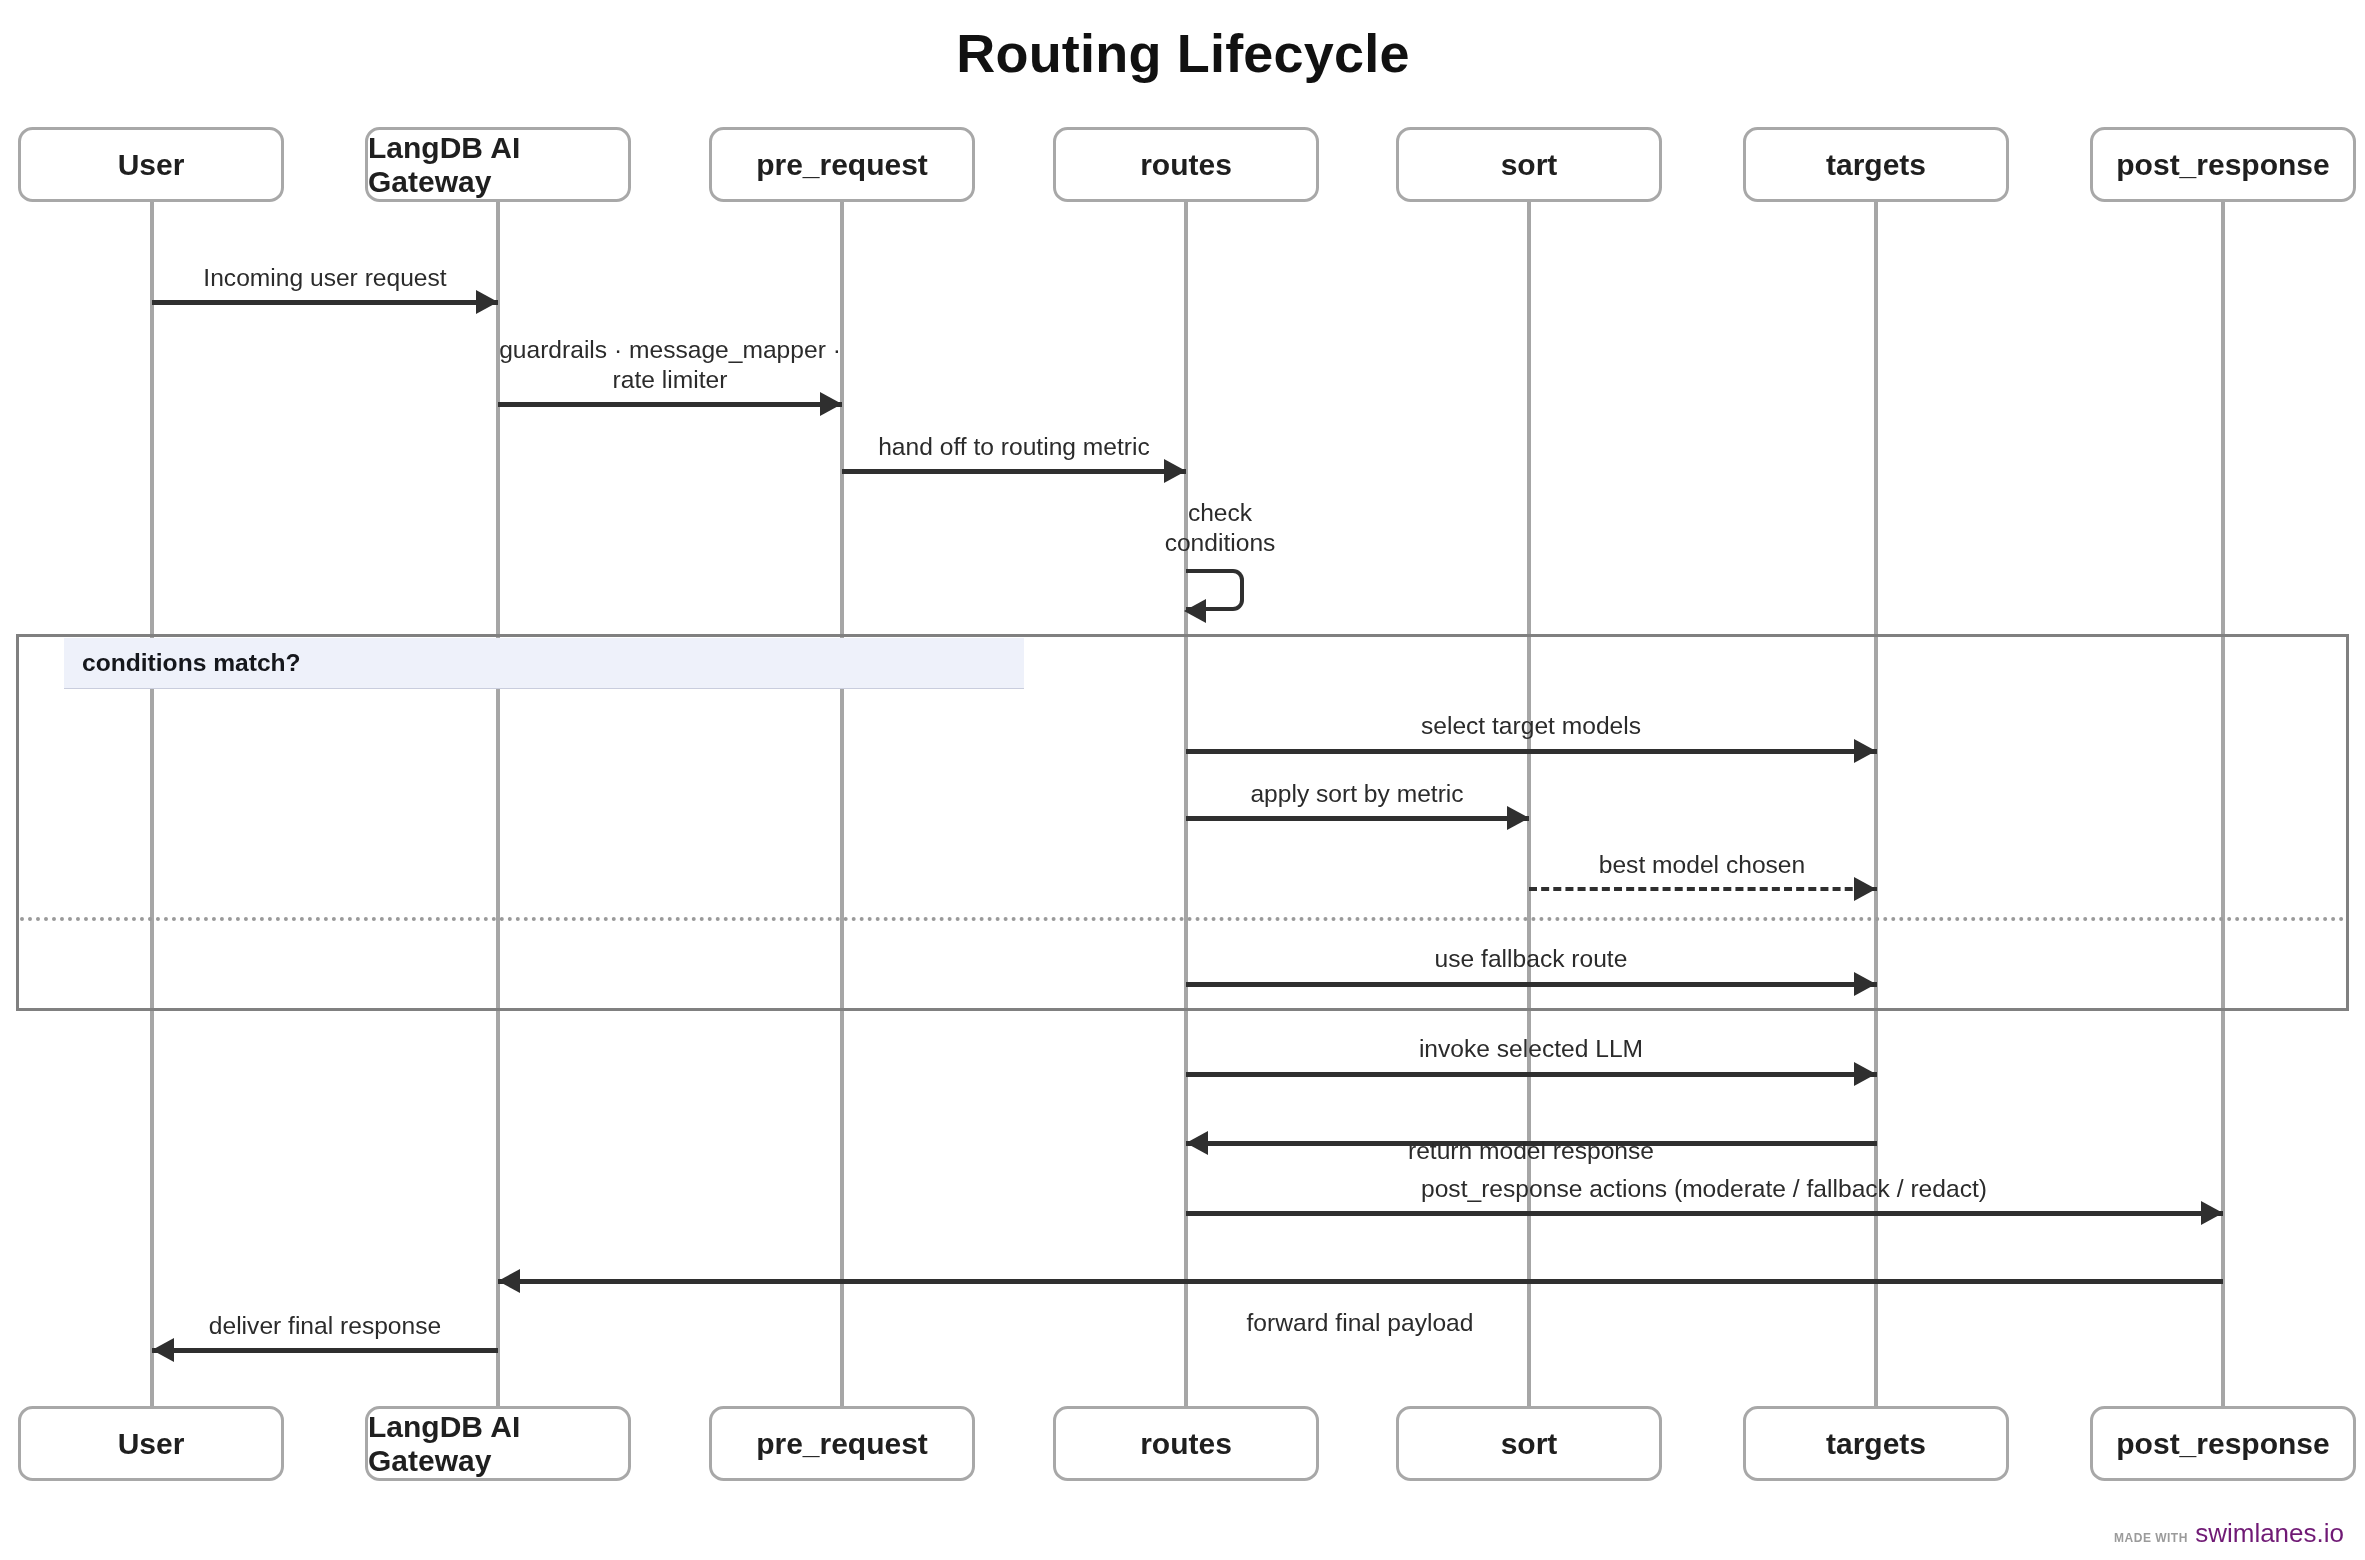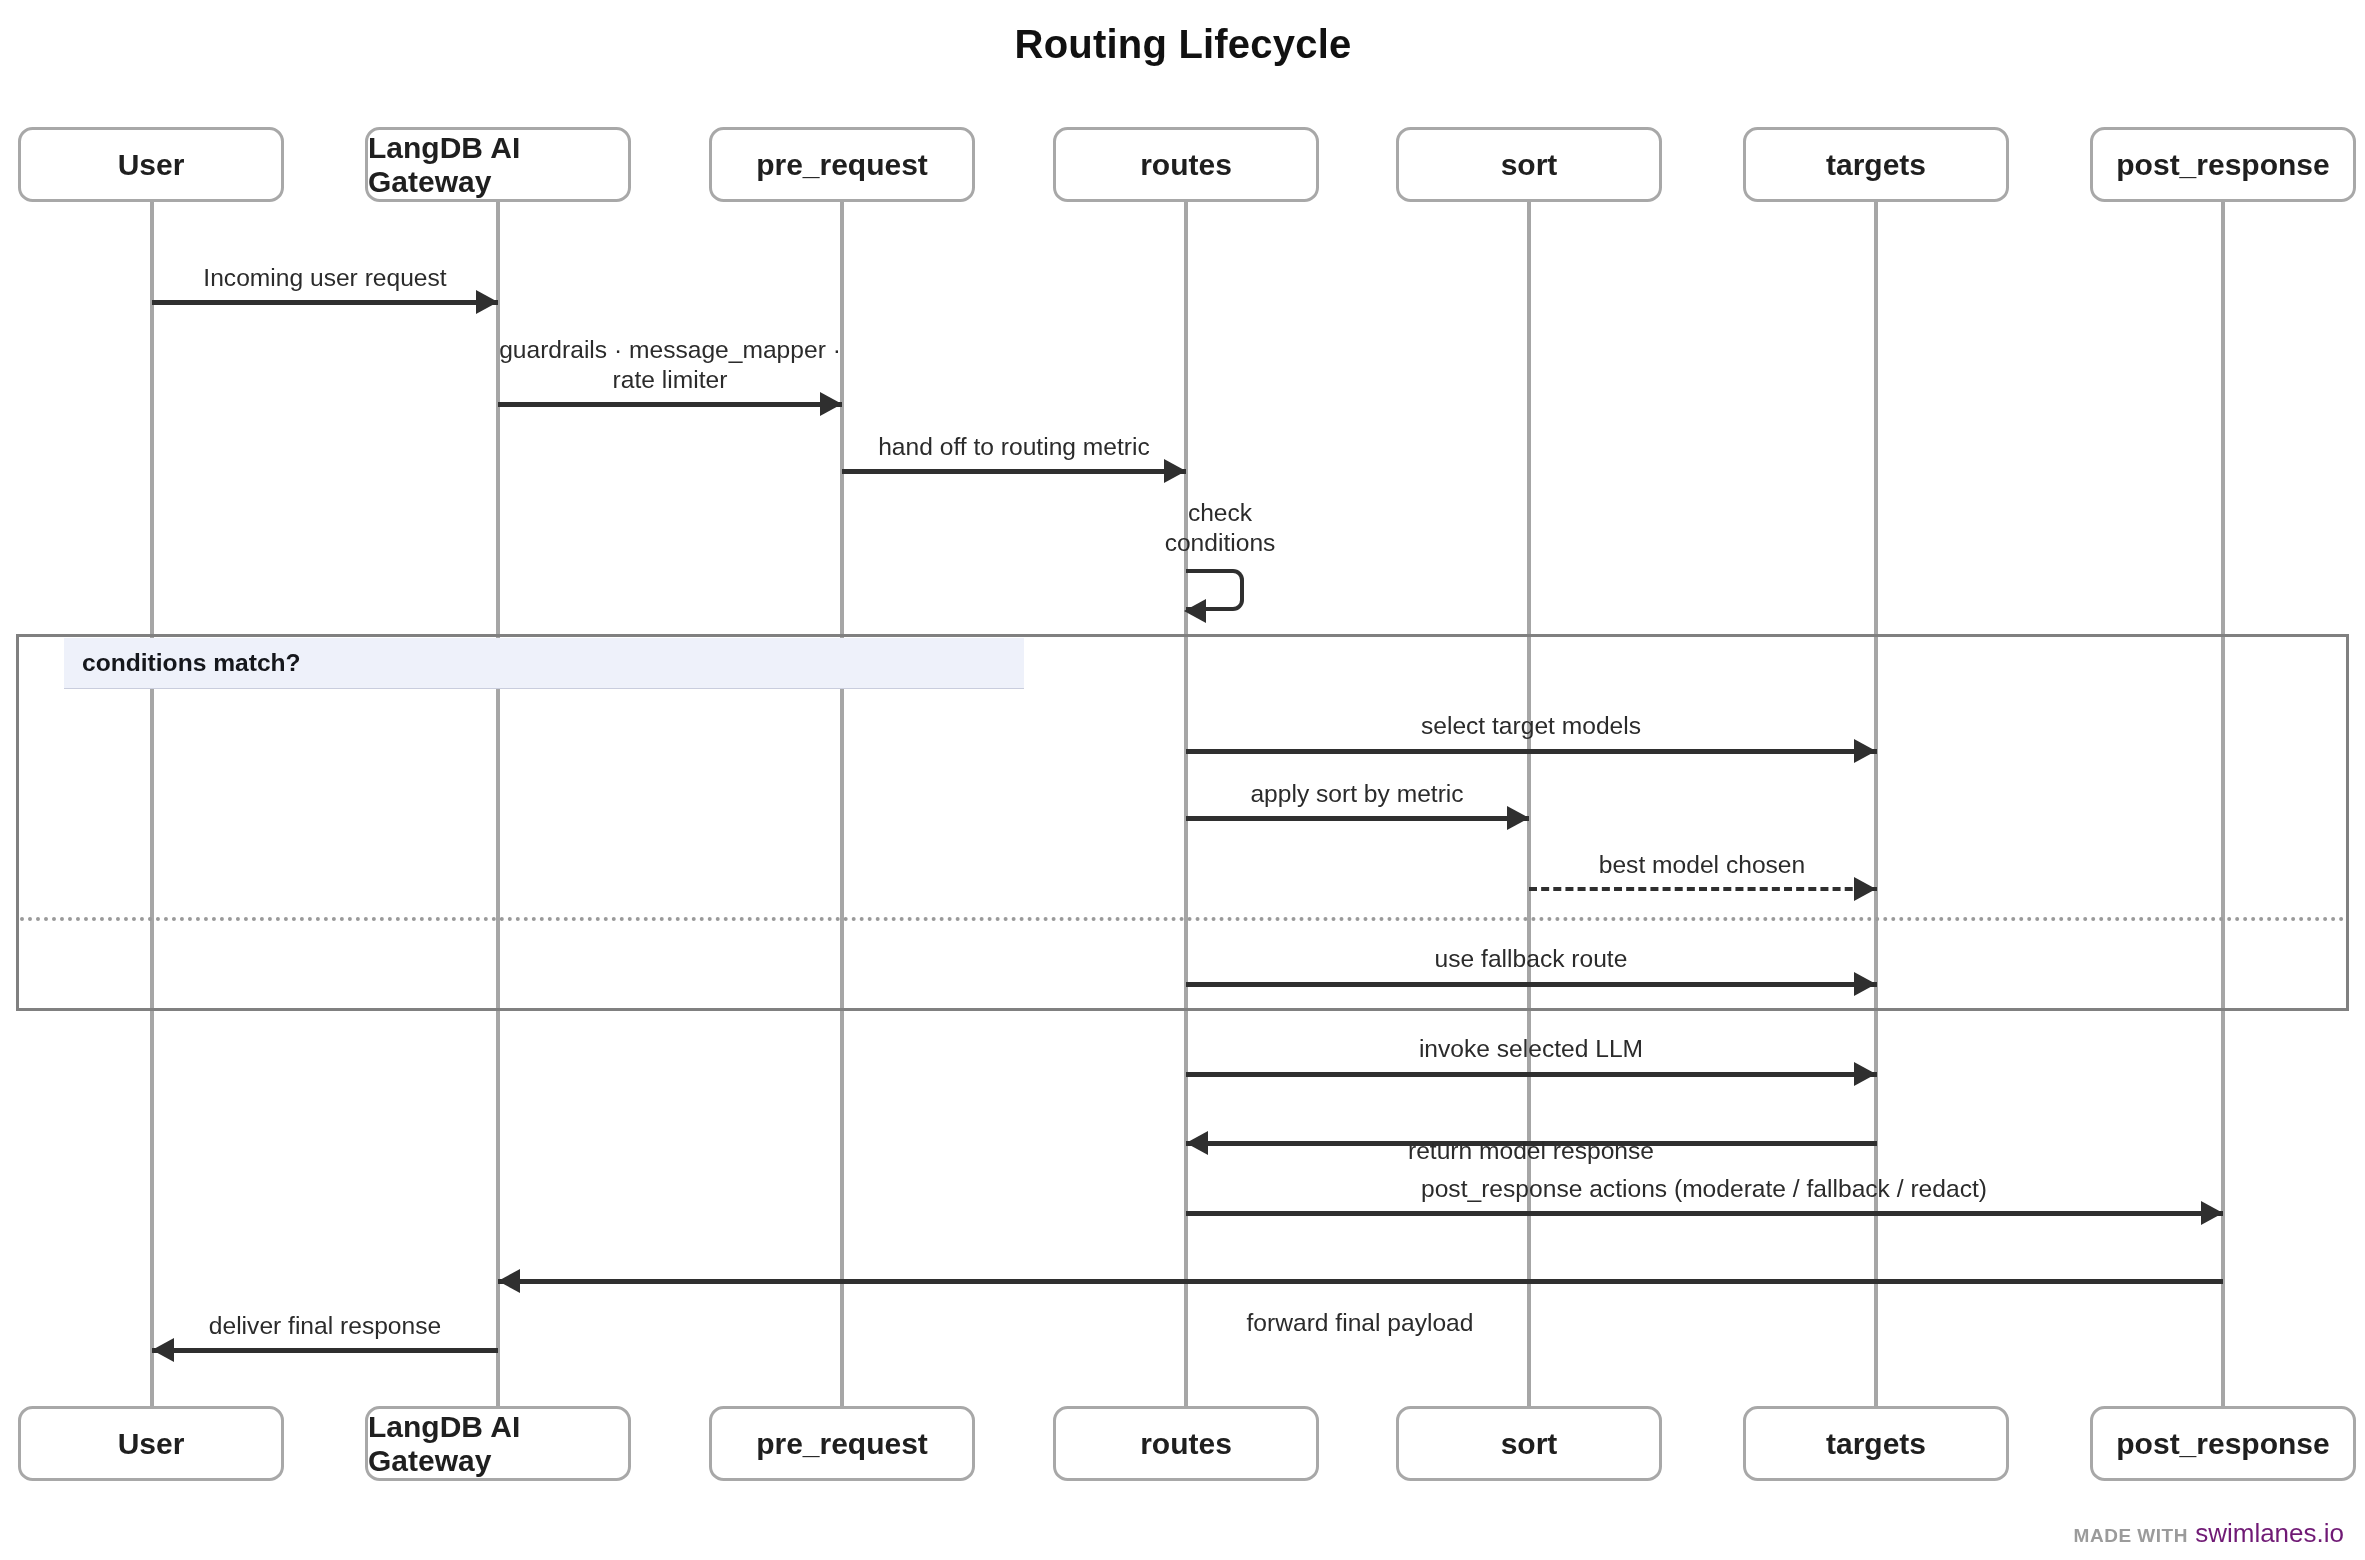--- a/index.html
+++ b/index.html
@@ -14,21 +14,21 @@
     height:1560px;
     background:#ffffff;
     overflow:hidden;
   }
   
   #title{
     position:absolute;
     left:0; top:22px;
     width:2366px;
     text-align:center;
-    font-size:40px;
+    font-size:54px;
     font-weight:bold;
     color:#111111;
     letter-spacing:0.2px;
   }
   
   .pbox{
     position:absolute;
     box-sizing:border-box;
     border:3.6px solid #a8a8a8;
     border-radius:14.6px;
@@ -125,21 +125,21 @@
   
   #watermark{
     position:absolute;
     right:22px; bottom:11px;
     display:flex;
     align-items:baseline;
     gap:7.3px;
     z-index:7;
   }
   #wm-made{
-    font-size:19px;
+    font-size:12px;
     font-weight:bold;
     letter-spacing:0.5px;
     color:#9b9b9b;
   }
   #wm-brand{
     font-size:26px;
     color:#701a75;
   }
 </style>
 </head>

